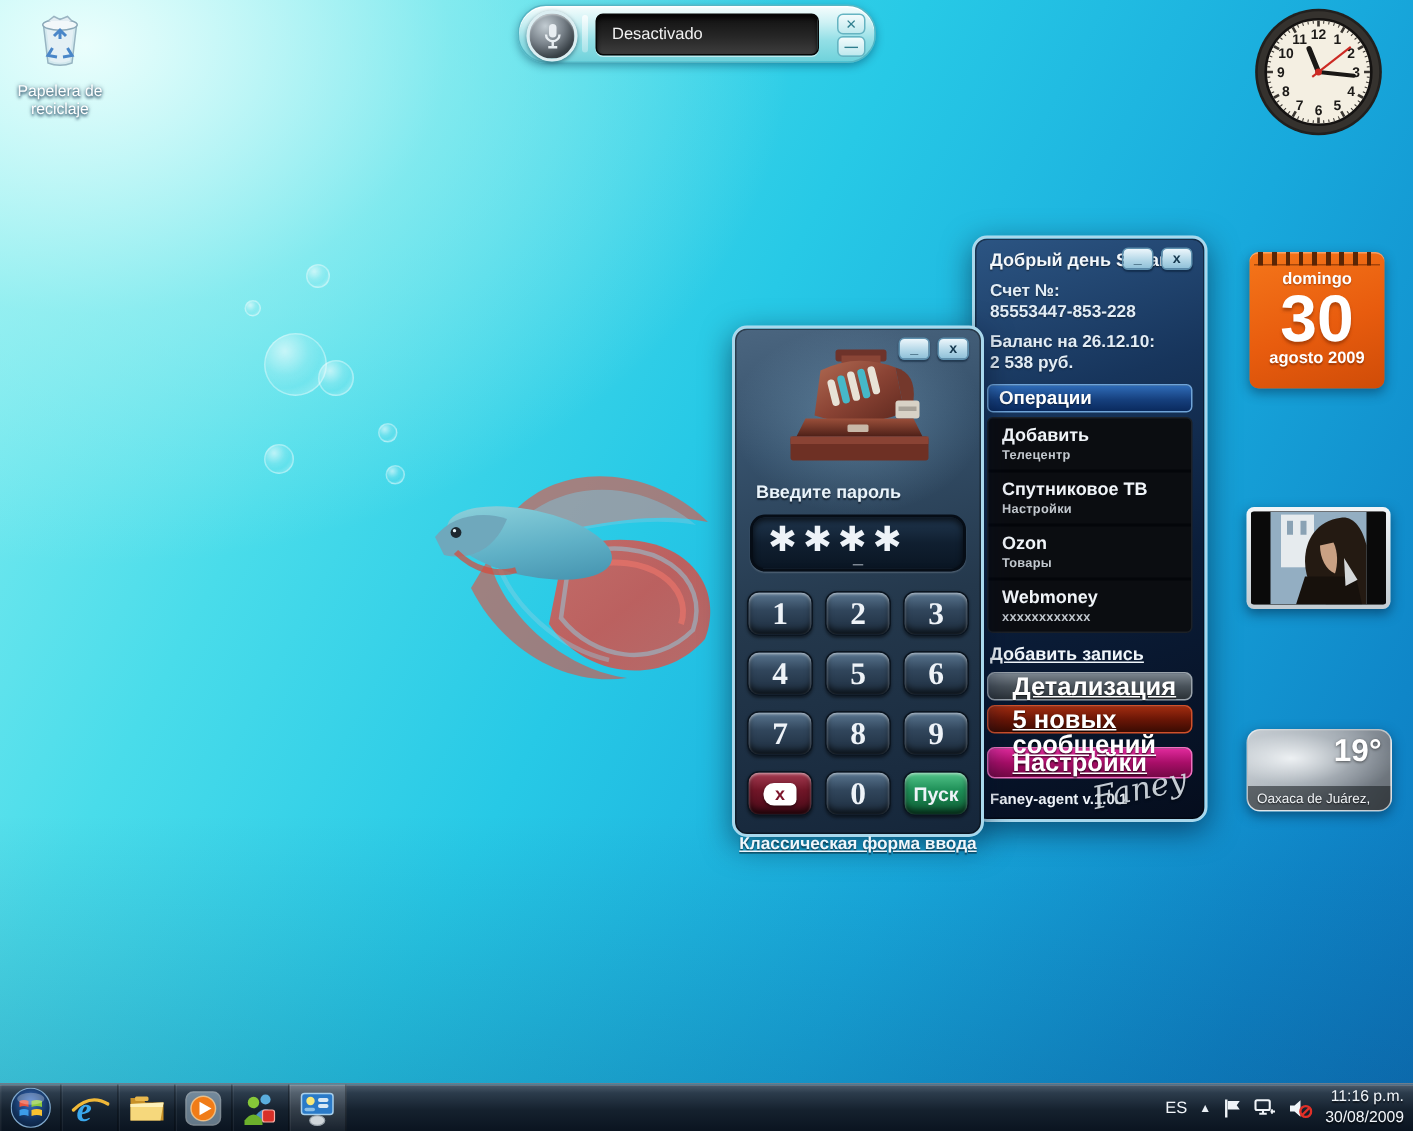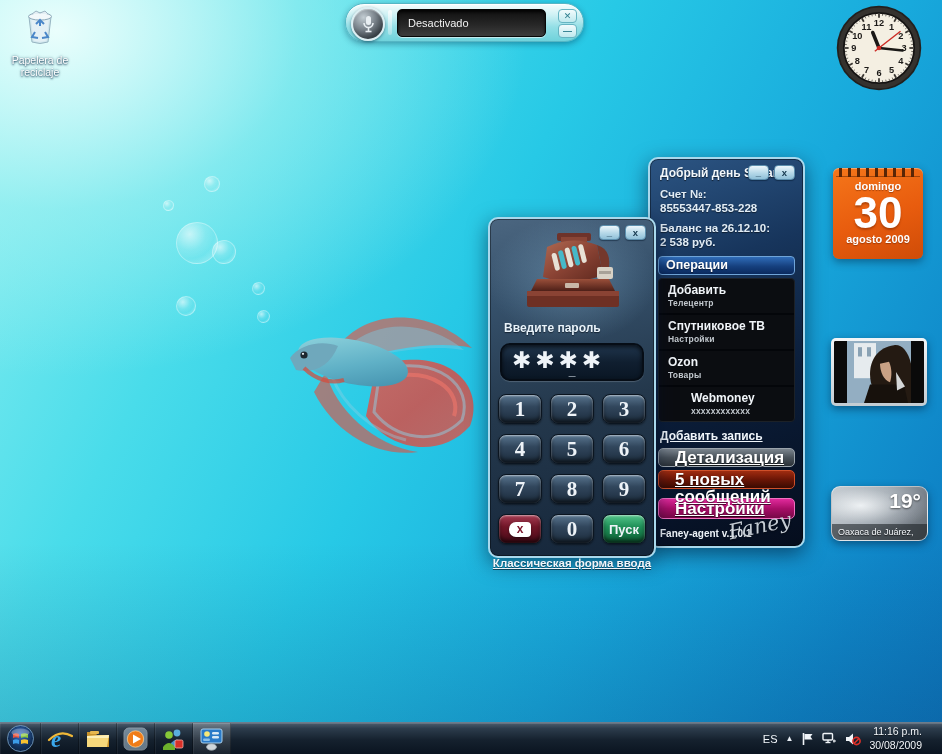--- a/index.html
+++ b/index.html
@@ -95,21 +95,21 @@
     background:linear-gradient(162deg,#2c5583 0%,#173push 0,#17355c 28%,#0b1e3a 58%,#050d1d 100%);
     background:linear-gradient(162deg,#2c5583 0%,#17355c 28%,#0b1e3a 58%,#050d1d 100%);}
   .ag-title{font-size:12px;font-weight:bold;color:#f2f7fb;margin:1px 0 0 2px;text-shadow:0 1px 1px rgba(0,0,0,.6);}
   .ag-line{font-size:11.5px;font-weight:bold;color:#e2edf6;line-height:1.22;text-shadow:0 1px 1px rgba(0,0,0,.5);}
   .ag-acct{margin:7px 0 0 2px;} .ag-bal{margin:6px 0 0 2px;}
   .ops-header{margin-top:7px;height:17px;line-height:17px;padding-left:7px;border-radius:4px;
     background:linear-gradient(180deg,#2f6cb8 0%,#16407e 55%,#0a2a5e 100%);
     border:1px solid #6fa4d8;color:#fff;font-size:12.5px;font-weight:bold;text-shadow:0 1px 1px rgba(0,0,0,.5);cursor:pointer;}
   .ops-list{margin-top:3px;background:#0b0d11;border-radius:4px;border:1px solid #1c2127;overflow:hidden;}
   .op-item{padding:4px 9px 5px;border-bottom:2px solid #04060a;cursor:pointer;}
-  .op-item:last-child{border-bottom:none;margin-left:23px;}
+  .op-item:last-child{border-bottom:none;}
   .op-title{font-size:12px;font-weight:bold;color:#f1f5f9;}
   .op-sub{font-size:8.5px;font-weight:bold;color:#c3c9cf;margin-top:1px;letter-spacing:.2px;}
   .ag-add{margin:7px 0 5px 2px;font-size:12px;font-weight:bold;color:#f0f6fb;text-decoration:underline;cursor:pointer;}
   .ag-btn{height:17px;line-height:17px;border-radius:5px;padding-left:16px;font-size:17px;font-weight:bold;color:#fff;cursor:pointer;text-shadow:0 1px 1px rgba(0,0,0,.6);text-decoration:underline;}
   .btn-details{background:linear-gradient(180deg,#7b858e 0%,#49525a 50%,#2b3238 100%);border:1px solid #9aa3ab;}
   .btn-msg{margin-top:3px;background:linear-gradient(180deg,#a02c10 0%,#6b1606 50%,#3a0b02 100%);border:1px solid #d0502a;}
   .btn-settings{margin-top:9px;height:19px;line-height:19px;background:linear-gradient(180deg,#e02a9c 0%,#a80e68 50%,#760846 100%);border:1px solid #f070c0;}
   .ag-footer{position:absolute;left:10px;bottom:7px;font-size:10px;font-weight:bold;color:#eef3f8;}
   .ag-brand{position:absolute;right:12px;bottom:8px;font-family:"DejaVu Serif","Liberation Serif",serif;font-style:italic;font-size:21px;color:#d4dbe2;transform:rotate(-12deg);opacity:.92;text-shadow:0 1px 2px rgba(0,0,0,.5);}
 
@@ -118,21 +118,21 @@
 
   
   .taskbar{position:absolute;left:0;right:0;bottom:0;height:31px;z-index:10;display:flex;align-items:center;
     background:linear-gradient(180deg,#51masa 0,#51masa 0);
     background:linear-gradient(180deg,#4d5d6d 0%,#2c3c4c 18%,#15212e 55%,#0a1420 100%);
     border-top:1px solid #6d7d8c;box-shadow:inset 0 1px 0 rgba(255,255,255,.15);}
   .tb-cell{width:37px;height:31px;display:flex;align-items:center;justify-content:center;cursor:pointer;
     border-right:1px solid rgba(0,0,0,.28);box-shadow:inset 1px 0 0 rgba(255,255,255,.06);}
   .tb-cell.active{background:linear-gradient(180deg,rgba(255,255,255,.22),rgba(255,255,255,.06));}
   .start-cell{width:40px;border-right:1px solid rgba(0,0,0,.28);}
-  .tray{margin-left:auto;display:flex;align-items:center;gap:8px;padding-right:20px;color:#f2f6fa;}
+  .tray{margin-left:auto;display:flex;align-items:center;gap:8px;padding-right:6px;color:#f2f6fa;}
   .tray-lang{font-size:11px;cursor:pointer;}
   .tray-chevron{font-size:8px;color:#e8eef4;cursor:pointer;}
   .tray-icon{display:flex;align-items:center;cursor:pointer;}
   .tray-clock{text-align:right;font-size:10.5px;line-height:1.25;cursor:pointer;text-shadow:0 1px 1px rgba(0,0,0,.6);}
 </style>
 </head>
 <body>
 
 <div class="desktop">
 

